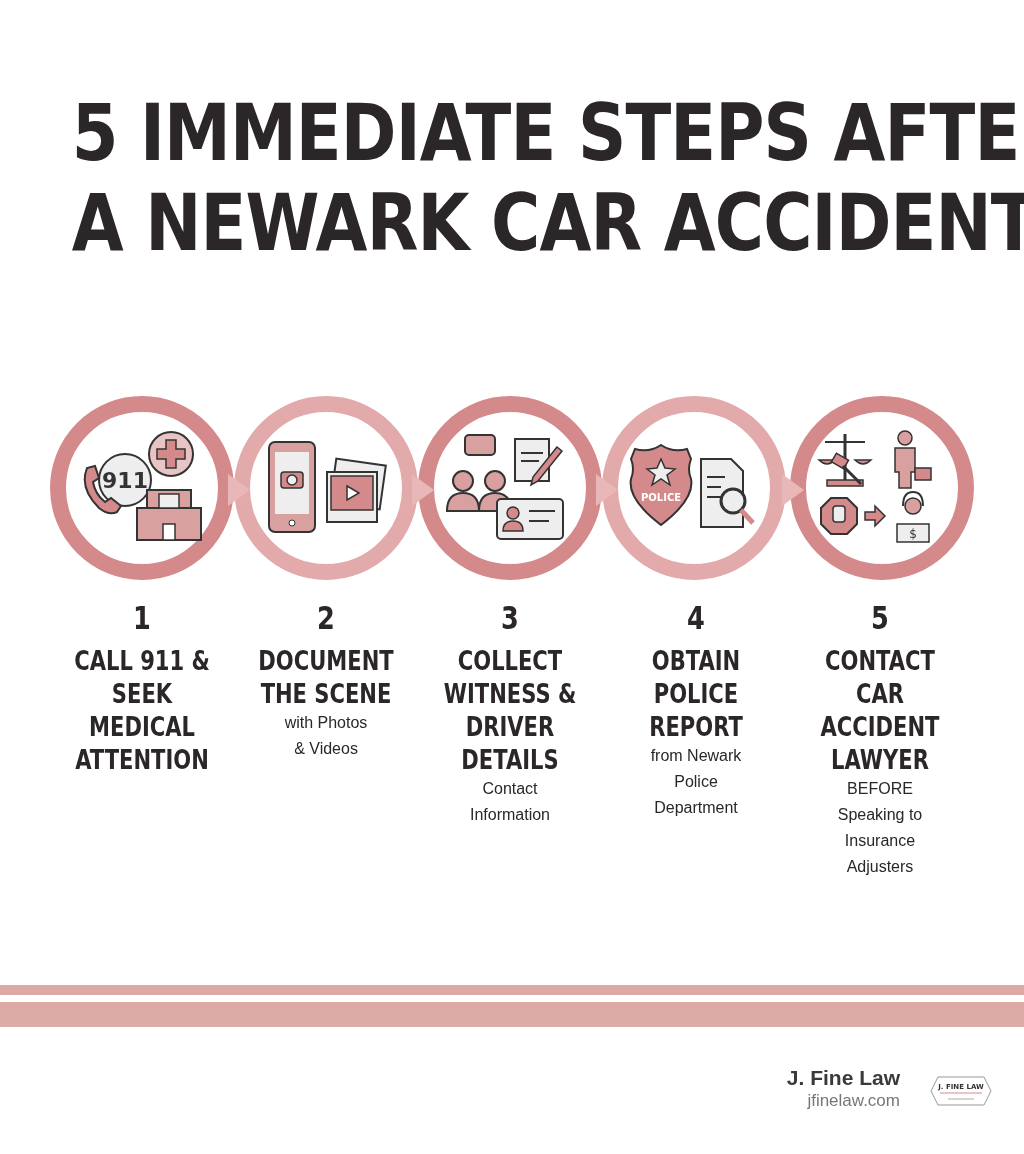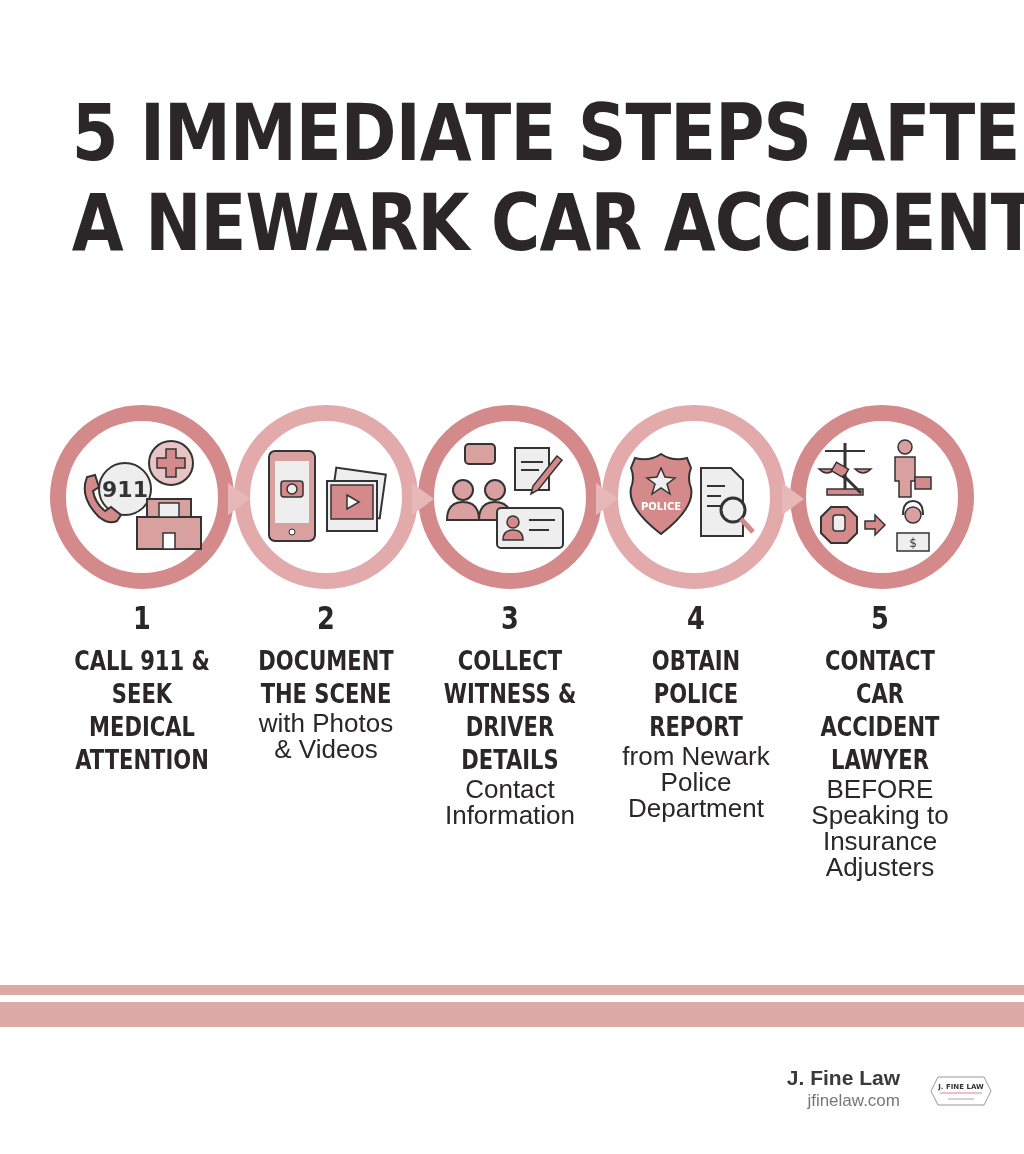--- a/index.html
+++ b/index.html
@@ -3,36 +3,36 @@
 <meta charset="utf-8">
 <style>
   html, body { margin:0; padding:0; background:#ffffff; }
   body { width:1024px; height:1154px; position:relative; overflow:hidden;
          font-family:"Liberation Sans", sans-serif; color:#2b2628; }
   .title { position:absolute; left:0; top:88px; width:1024px; text-align:center;
            font-family:"DejaVu Sans", sans-serif; font-weight:bold; font-size:78px;
            line-height:90px; color:#2b2628; letter-spacing:-1px;
            transform:scaleX(0.86); transform-origin:center top; }
   .title div { white-space:nowrap; }
-  .chain { position:absolute; left:0; top:405px; width:814px; height:200px; }
+  .chain { position:absolute; left:0; top:396px; width:814px; height:200px; }
   .ring { position:absolute; top:0; width:184px; height:184px; border-radius:50%;
           box-sizing:border-box; border:16px solid #d48a8a; background:#fff; }
   .ring.alt { border-color:#e2aaaa; }
   .arrow { position:absolute; top:78px; width:0; height:0;
            border-top:16px solid transparent; border-bottom:16px solid transparent;
            border-left:22px solid #e8b8b8; }
   .icon { position:absolute; top:0; width:184px; height:184px; display:flex;
           align-items:center; justify-content:center; }
   .step { position:absolute; top:598px; width:200px; text-align:center; }
   .num { font-family:"DejaVu Sans", sans-serif; font-weight:bold; font-size:32px;
          line-height:40px; transform:scaleX(0.8); }
   .head { font-family:"DejaVu Sans", sans-serif; font-weight:bold; font-size:27px;
           line-height:33px; margin-top:6px; transform:scaleX(0.78);
           transform-origin:center top; white-space:pre-line; }
-  .sub { font-size:26px; line-height:26px; color:#2b2628; white-space:pre-line;
+  .sub { font-size:16px; line-height:26px; color:#2b2628; white-space:pre-line;
          margin-top:0px; }
   .band1 { position:absolute; left:0; top:985px; width:1024px; height:10px; background:#dca9a4; }
   .band2 { position:absolute; left:0; top:1002px; width:1024px; height:25px; background:#dcaba5; }
   .brand { position:absolute; left:760px; top:1066px; width:140px; text-align:right; }
   .brand-name { font-weight:bold; font-size:21px; color:#3a3a3a; line-height:24px; }
   .brand-url { font-size:17px; color:#777; line-height:22px; }
   .badge { position:absolute; left:930px; top:1076px; width:62px; height:30px; }
 </style>
 </head>
 <body>

